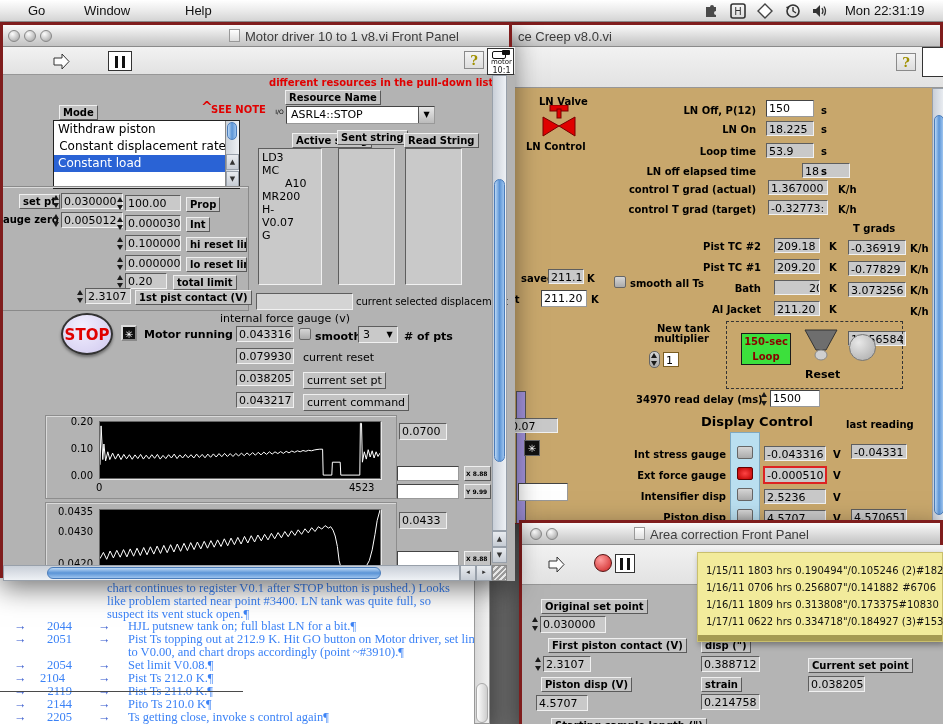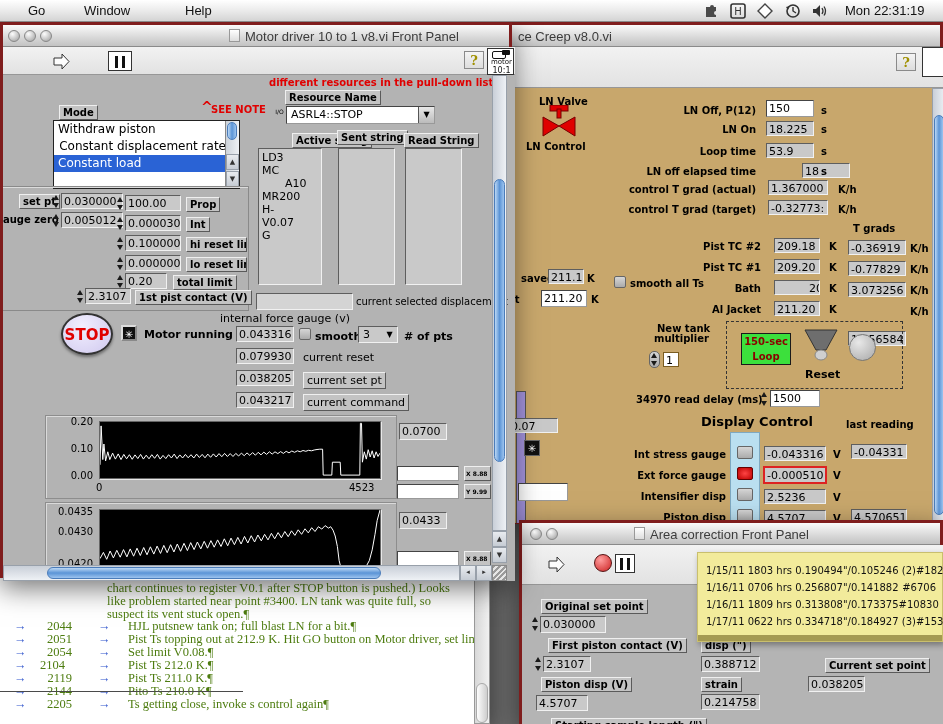--- a/index.html
+++ b/index.html
@@ -45,21 +45,21 @@
   .sbtrackh{background:linear-gradient(#c9cfd8,#eef1f5);border:1px solid #98a0aa;}
   .sbthumbv{background:linear-gradient(90deg,#bcd8f5,#5b94d6 50%,#9dc4ef);border:1px solid #4a7cba;border-radius:6px;}
   .sbthumbh{background:linear-gradient(#bcd8f5,#5b94d6 50%,#9dc4ef);border:1px solid #4a7cba;border-radius:6px;}
   .sbbtn{background:linear-gradient(#e8ebef,#c6ccd4);border:1px solid #98a0aa;font:7px "DejaVu Sans",sans-serif;
          text-align:center;line-height:12px;color:#333;}
   
   .tan{background:#c8a76c;}
   .tlabel{font:bold 10px "DejaVu Sans",sans-serif;color:#000;white-space:nowrap;}
   .graybtn{background:linear-gradient(#d6d6d6,#ababab);border:1px solid #666;border-radius:2px;}
   
-  .serif{font:12.5px "Liberation Serif",serif;color:#4d7c0f;white-space:nowrap;}
+  .serif{font:12.5px "Liberation Serif",serif;color:#3b82f6;white-space:nowrap;}
   .logarrow{color:#2f55cc;}
   .note{background:#f2eb9b;border:1px solid #c9bf6d;box-shadow:2px 3px 6px rgba(0,0,0,.35);}
   .noteline{display:flex;justify-content:space-between;font:10px "DejaVu Sans",sans-serif;color:#111;
             height:17px;line-height:17px;padding:0 6px 0 8px;white-space:nowrap;}
 </style>
 </head>
 <body>
 
 <div class="abs win" id="creep-win" style="left:505px;top:22px;width:438px;height:502px;z-index:1;">
   <div class="abs titlebar">
@@ -215,20 +215,26 @@
         <span class="serif" style="position:absolute;left:128px;">HJL putsnew tank on; full blast LN for a bit.¶</span>
       </div>
 
       <div style="position:relative;height:13px;">
         <span class="serif logarrow" style="position:absolute;left:14px;">→</span>
         <span class="serif" style="position:absolute;left:40px;width:32px;text-align:right;">2051</span>
         <span class="serif logarrow" style="position:absolute;left:98px;">→</span>
         <span class="serif" style="position:absolute;left:128px;">Pist Ts topping out at 212.9 K. Hit GO button on Motor driver, set limit</span>
       </div>
 
+      <div style="position:relative;height:13px;">
+        <span class="serif logarrow" style="position:absolute;left:14px;"></span>
+        <span class="serif" style="position:absolute;left:40px;width:32px;text-align:right;"></span>
+        <span class="serif logarrow" style="position:absolute;left:98px;"></span>
+        <span class="serif" style="position:absolute;left:128px;">to V0.00, and chart drops accordingly (point ~#3910).¶</span>
+      </div>
 
       <div style="position:relative;height:13px;">
         <span class="serif logarrow" style="position:absolute;left:14px;">→</span>
         <span class="serif" style="position:absolute;left:40px;width:32px;text-align:right;">2054</span>
         <span class="serif logarrow" style="position:absolute;left:98px;">→</span>
         <span class="serif" style="position:absolute;left:128px;">Set limit V0.08.¶</span>
       </div>
 
       <div style="position:relative;height:13px;">
         <span class="serif logarrow" style="position:absolute;left:14px;">→</span>
@@ -297,21 +303,21 @@
         <i class="d"></i>
       </span>
     <div class="abs lvbox" style="left:21px;top:71px;width:48px;height:16px;"><span>2.3107</span></div>
     <span class="abs lvlabel" style="left:19px;top:92px;">Piston disp (V)</span>
     <div class="abs lvbox" style="left:14px;top:110px;width:52px;height:16px;"><span>4.5707</span></div>
     <span class="abs lvlabel" style="left:29px;top:133px;">Starting sample length (")</span>
     <span class="abs lvlabel" style="left:179px;top:53px;">disp (")</span>
     <div class="abs lvbox" style="left:179px;top:71px;width:59px;height:16px;"><span>0.388712</span></div>
     <span class="abs lvlabel" style="left:179px;top:92px;">strain</span>
     <div class="abs lvbox" style="left:179px;top:109px;width:59px;height:16px;"><span>0.214758</span></div>
-    <span class="abs lvlabel" style="left:286px;top:73px;margin-left:17px;">Current set point</span>
+    <span class="abs lvlabel" style="left:286px;top:73px;">Current set point</span>
     <div class="abs lvbox" style="left:286px;top:91px;width:57px;height:16px;"><span>0.038205</span></div>
   </div>
 </div>
 
 <div class="abs note" style="left:697px;top:552px;width:246px;height:90px;z-index:6;">
   <div class="abs" style="left:0;top:9px;width:244px;">
 
       <div class="noteline">
         <span>1/15/11 1803 hrs  0.190494"/0.105246 (2)</span>
         <span>#1826</span>

